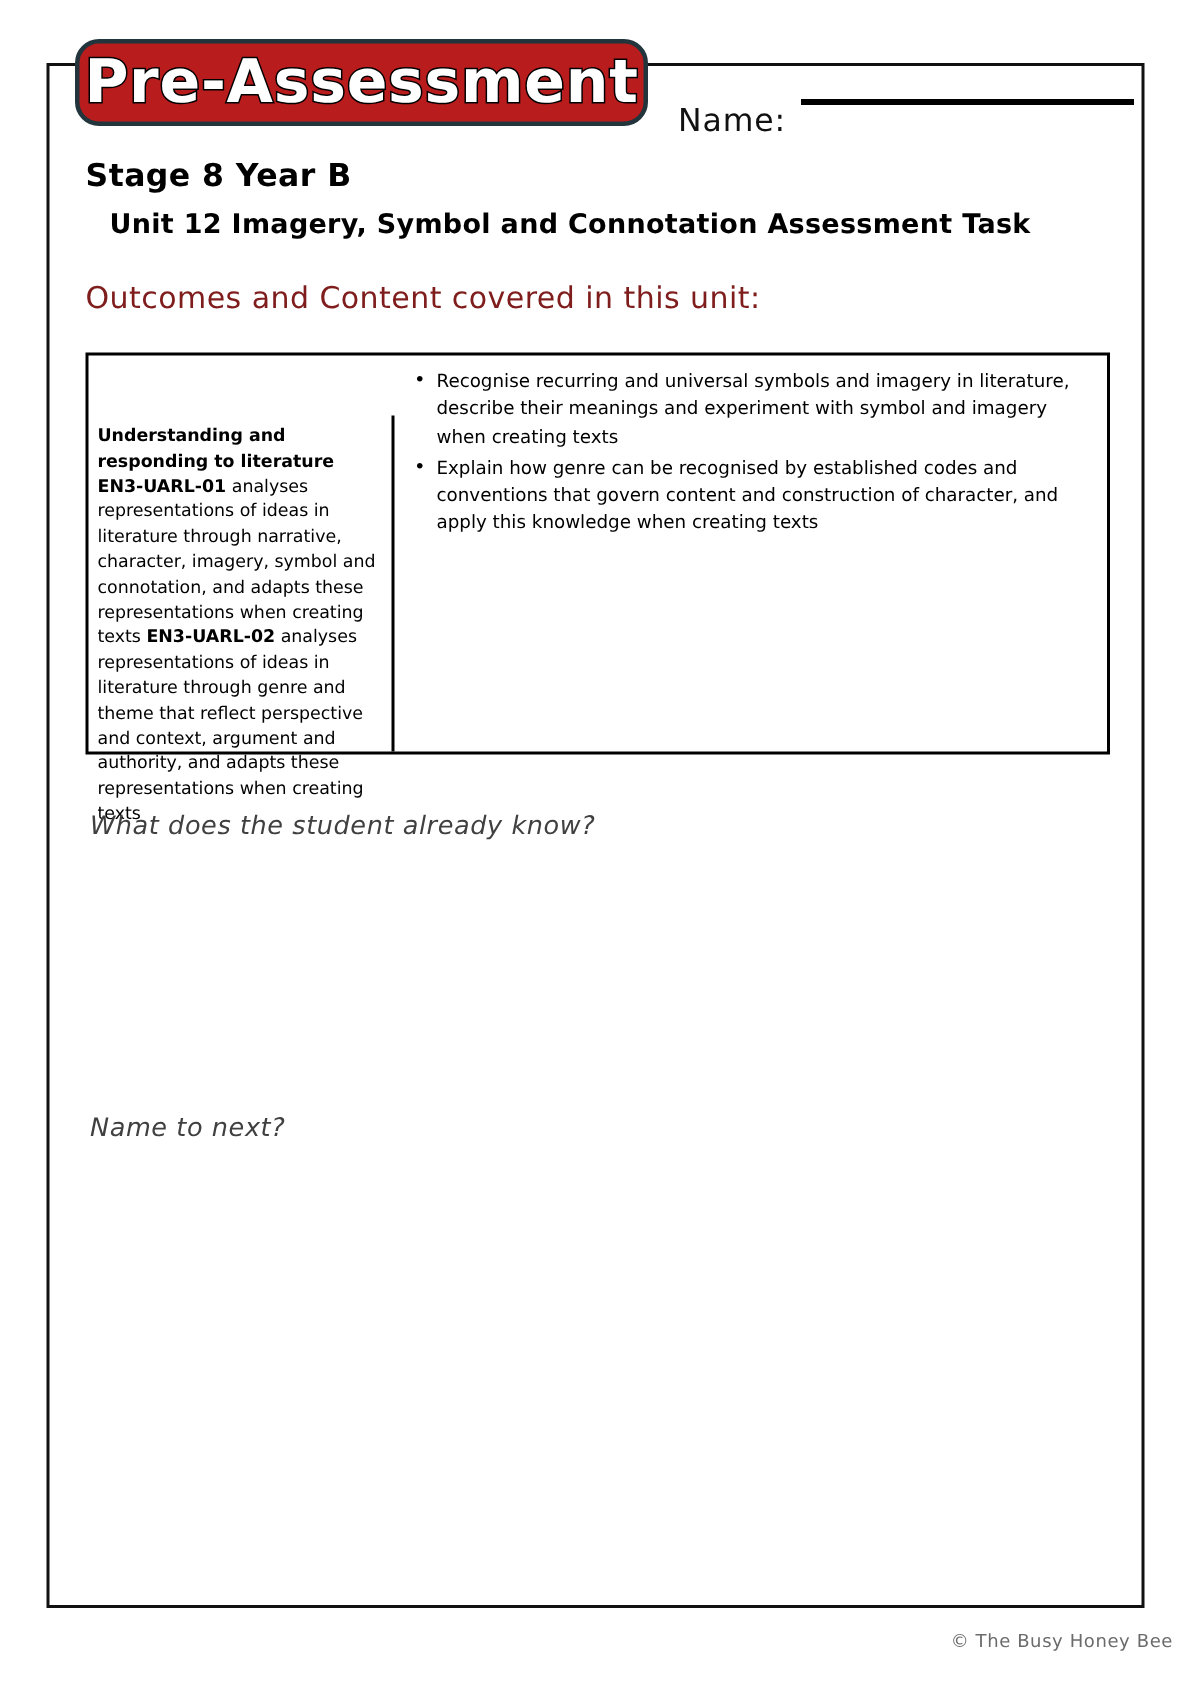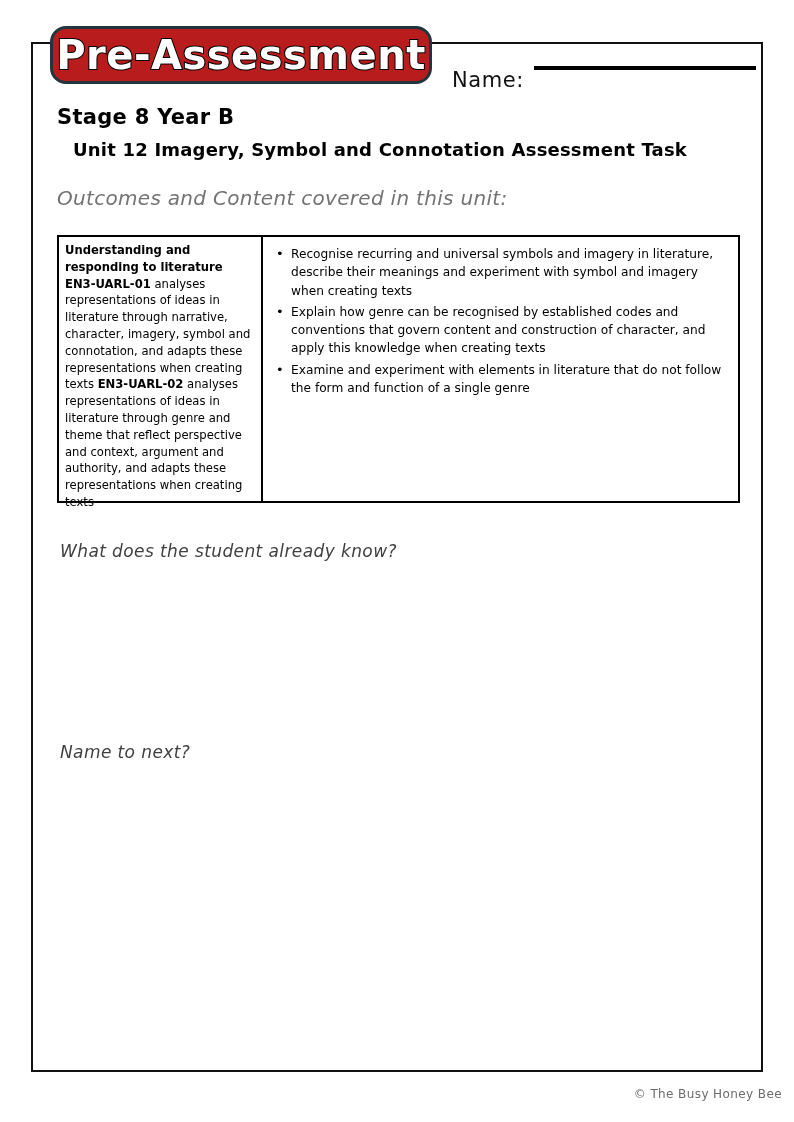--- a/index.html
+++ b/index.html
@@ -98,43 +98,43 @@
     letter-spacing: 0.2px;
     white-space: nowrap;
     margin-left: 16px;
   }
   .outcomes-line {
     position: absolute;
     left: 57px;
     top: 186px;
     font-size: 20px;
     letter-spacing: 0.3px;
-    color: #737373;
-    white-space: nowrap;
-    font-style: italic;
+    color: #7f1d1d;
+    white-space: nowrap;
   }
 
   
   .outcomes-table {
     position: absolute;
     left: 57px;
     top: 235px;
     width: 683px;
     height: 268px;
     border: 2px solid #000000;
     box-sizing: border-box;
     display: flex;
   }
   .tcell-left {
     width: 204px;
     box-sizing: border-box;
     border-right: 2px solid #000000;
     padding: 5px 6px 4px 6px;
     font-size: 11.6px;
     line-height: 1.45;
+    margin-top: 40px;
   }
   .tcell-left .bold {
     font-weight: bold;
   }
   .tcell-right {
     flex: 1;
     box-sizing: border-box;
     padding: 8px 10px 20px 8px;
     font-size: 12.2px;
     line-height: 1.5;
@@ -204,21 +204,20 @@
 <div class="outcomes-table">
   <div class="tcell-left">
     <span class="bold">Understanding and responding to literature</span><br>
     <span class="bold">EN3-UARL-01</span><span> analyses representations of ideas in literature through narrative, character, imagery, symbol and connotation, and adapts these representations when creating texts</span>
     <span class="bold">EN3-UARL-02</span><span> analyses representations of ideas in literature through genre and theme that reflect perspective and context, argument and authority, and adapts these representations when creating texts</span>
   </div>
   <div class="tcell-right">
     <ul class="bullets">
       <li>Recognise recurring and universal symbols and imagery in literature, describe their meanings and experiment with symbol and imagery when creating texts</li>
       <li>Explain how genre can be recognised by established codes and conventions that govern content and construction of character, and apply this knowledge when creating texts</li>
-      <li>Examine and experiment with elements in literature that do not follow the form and function of a single genre</li>
     </ul>
   </div>
 </div>
 
 <div class="prompt prompt-1">What does the student already know?</div>
 <div class="prompt prompt-2">Name to next?</div>
 
 <div class="footer">© The Busy Honey Bee</div>
 
 </body></html>

